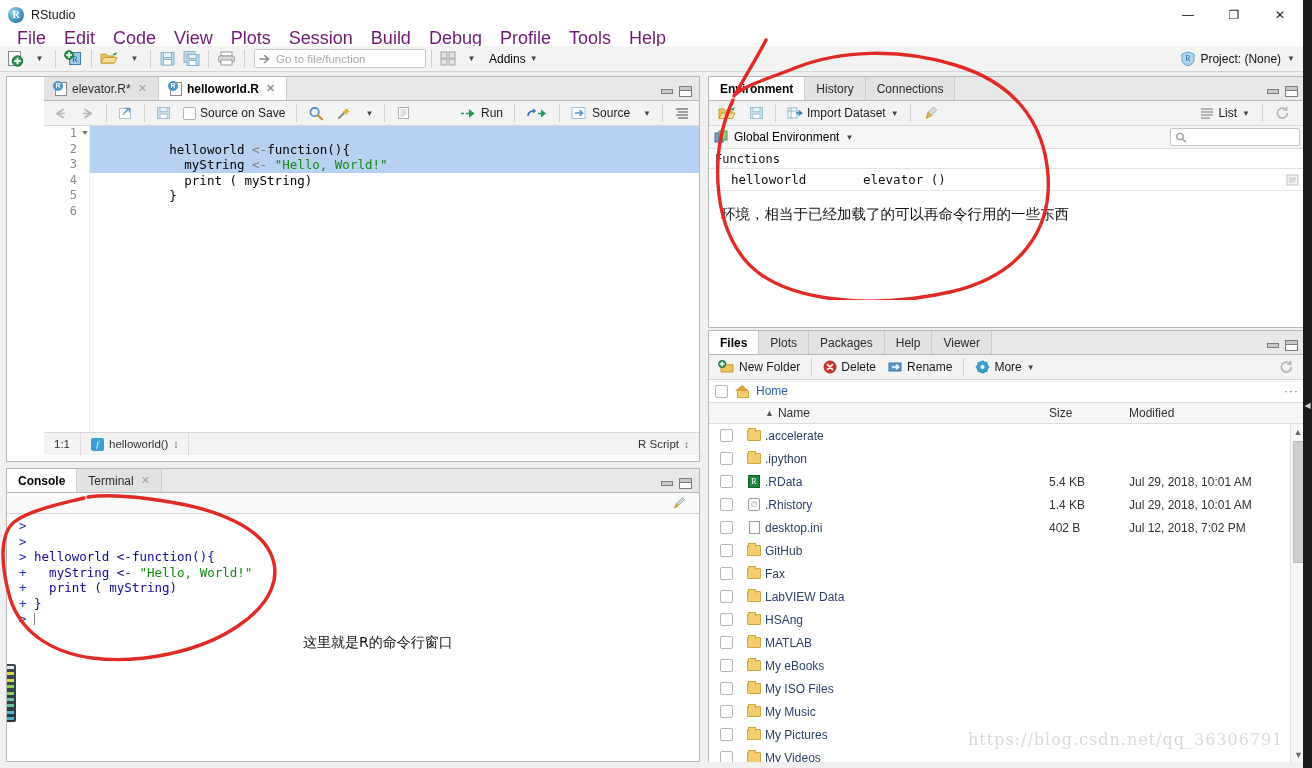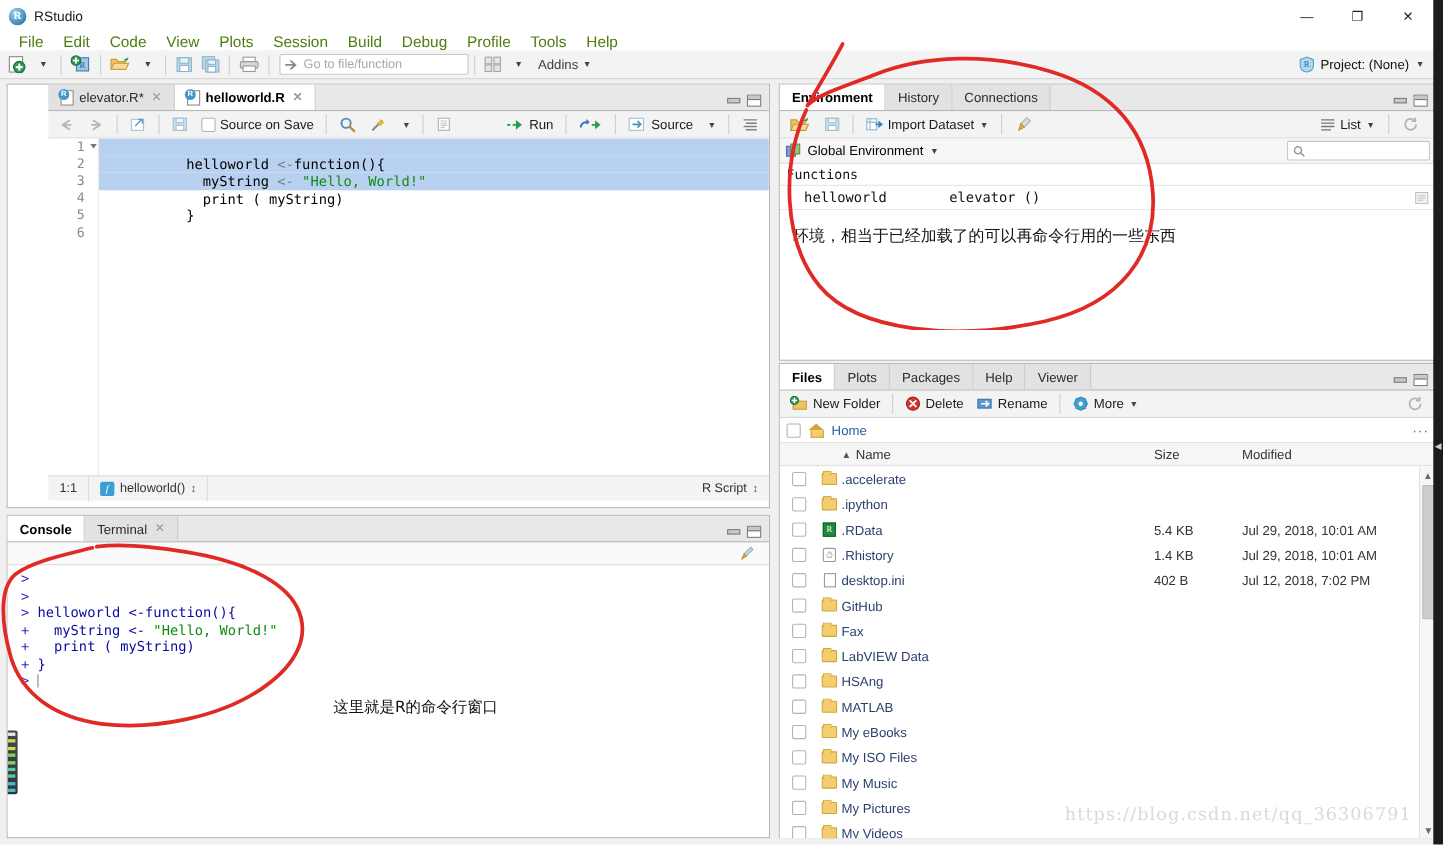--- a/index.html
+++ b/index.html
@@ -40,21 +40,21 @@
     color: #222; font-size: 12px;
   }
 
   
   .menubar {
     position: absolute; left: 0; top: 30px; width: 1303px; height: 16px;
     background: #ffffff;
     display: flex; align-items: center; padding-left: 8px;
   }
   .menu-item {
-    padding: 0 9px; font-size: 14px; color: #4d7c0f;
+    padding: 0 9px; font-size: 18px; color: #701a75;
     height: 16px; line-height: 16px; cursor: default;
   }
 
   
   .maintoolbar {
     position: absolute; left: 0; top: 46px; width: 1303px; height: 26px;
     background: #f3f3f3;
     border-bottom: 1px solid #d4d4d4;
     display: flex; align-items: center; padding-left: 4px; gap: 1px;
   }
@@ -63,21 +63,21 @@
     border: 1px solid transparent; border-radius: 2px; padding: 0 2px;
   }
   .tb-sep { width: 1px; height: 18px; background: #cfcfcf; margin: 0 4px; }
   .caret { font-size: 8px; color: #444; margin-left: 1px; }
   .goto-box {
     width: 172px; height: 19px; border: 1px solid #c7c7c7; background: #fff;
     border-radius: 2px; display: flex; align-items: center; padding: 0 4px; gap: 5px;
     margin-left: 4px;
   }
   .goto-text { color: #a8a8a8; font-size: 11.5px; }
-  .addins-label { font-size: 12px; color: #404040; padding: 0 3px; }
+  .addins-label { font-size: 12px; color: #000000; padding: 0 3px; }
   .project-box {
     margin-left: auto; display: flex; align-items: center; gap: 5px;
     padding-right: 8px; font-size: 12px; color: #111;
   }
 
   
   .pane {
     position: absolute; background: #fff;
     border: 1px solid #b8b8b8;
   }

